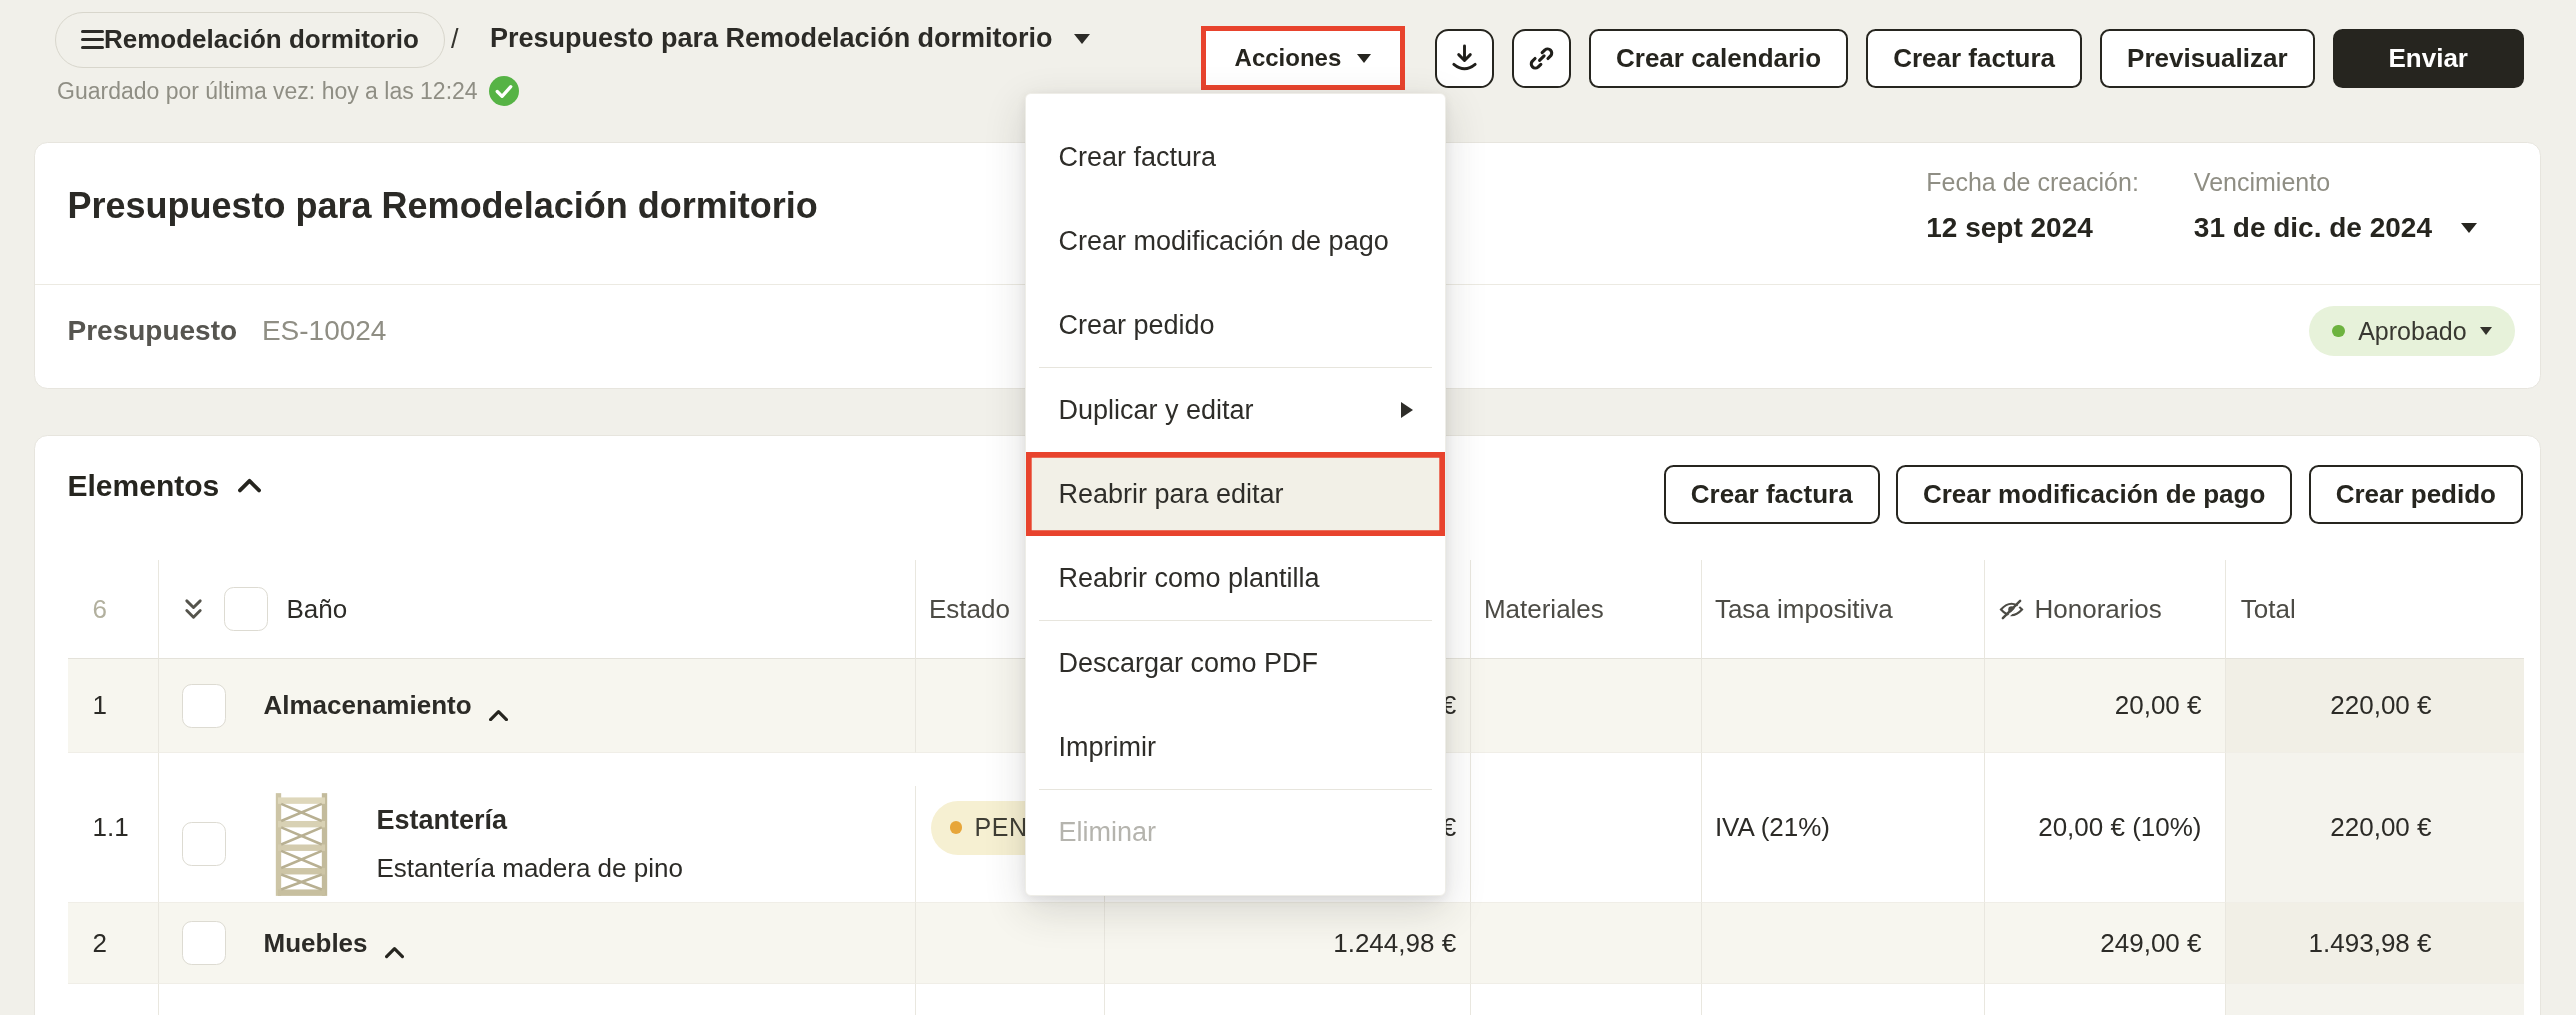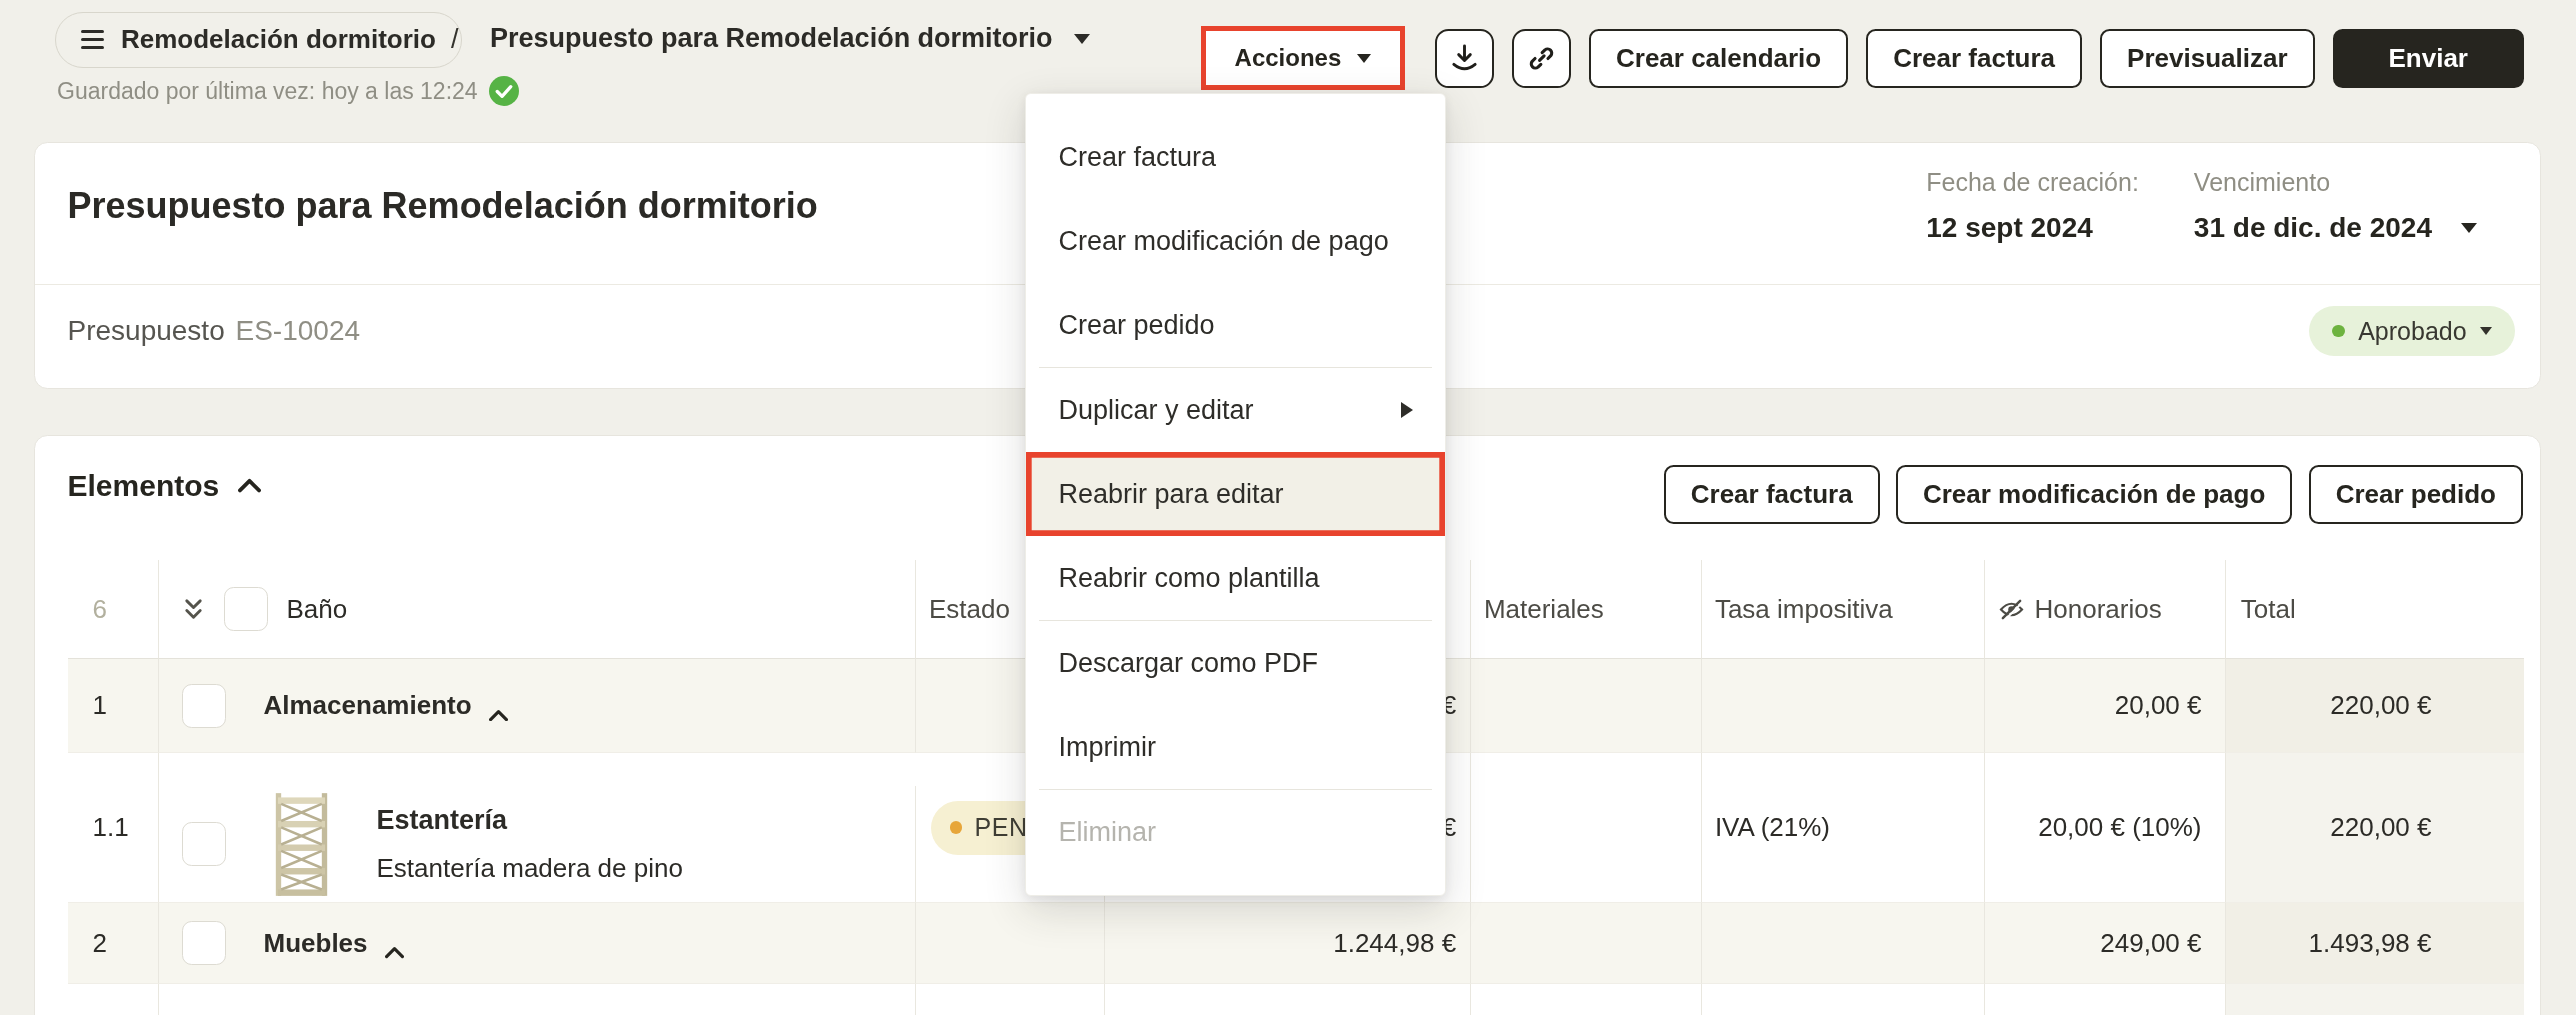--- a/index.html
+++ b/index.html
@@ -9,21 +9,21 @@
     font-family:"Liberation Sans","DejaVu Sans",sans-serif;
     color:#2c2b27;
     -webkit-font-smoothing:antialiased;
   }
   
   .caret-down{width:0;height:0;border-left:8.6px solid transparent;border-right:8.6px solid transparent;border-top:10.5px solid currentColor;display:inline-block;}
   .caret-right{width:0;height:0;border-top:8.6px solid transparent;border-bottom:8.6px solid transparent;border-left:12.4px solid #2e2d29;display:inline-block;}
   .checkbox{width:42px;height:42px;border:1.9px solid #dddbd2;border-radius:9.6px;background:#fff;flex:0 0 auto;}
   
   .crumb-pill{position:absolute;left:55px;top:11.5px;height:54px;border:1.4px solid #d8d6cc;border-radius:29px;
-    display:flex;align-items:center;gap:17px;padding:0 25px;font-size:26px;font-weight:700;color:#2c2b27;background:transparent;}
+    display:flex;align-items:center;padding:0 25px;font-size:26px;font-weight:700;color:#2c2b27;background:transparent;}
   .hamburger{display:inline-flex;flex-direction:column;gap:4.8px;width:23px;}
   .hamburger i{display:block;height:2.9px;background:#2c2b27;border-radius:1.9px;}
   .crumb-sep{position:absolute;left:451px;top:24px;font-size:27px;color:#34332e;}
   .crumb-current{position:absolute;left:490px;top:23px;display:flex;align-items:center;gap:21px;font-size:27px;font-weight:700;color:#2c2b27;cursor:pointer;}
   .saved{position:absolute;left:57px;top:76px;display:flex;align-items:center;gap:11.5px;font-size:23px;color:#8f8e84;}
   .toolbar{position:absolute;top:26px;right:52px;height:64px;display:flex;align-items:center;gap:18px;}
   .btn{height:59px;border:2.4px solid #26251f;border-radius:9.6px;background:#fff;color:#26251f;
     font-size:26px;font-weight:700;padding:0 25px;display:flex;align-items:center;justify-content:center;font-family:inherit;cursor:pointer;}
   .btn.dark{background:#26251f;color:#fff;border-color:#26251f;padding:0 54px;}
   .icon-btn{width:59px;height:59px;border:2.4px solid #26251f;border-radius:13.4px;background:#fff;display:flex;align-items:center;justify-content:center;cursor:pointer;}
@@ -32,22 +32,22 @@
   
   .card{position:absolute;left:34px;width:2507px;background:#fff;border:1px solid #e7e5de;border-radius:13.4px;box-sizing:border-box;}
   #card-doc{top:142px;height:247px;}
   #card-elems{top:435px;height:727px;}
   .doc-title{position:absolute;left:32.5px;top:42px;font-size:36px;font-weight:700;color:#2b2a26;}
   .dates{position:absolute;top:25px;right:63px;display:flex;gap:55px;}
   .date-col .lbl{font-size:25px;color:#8f8e84;}
   .date-col .val{font-size:28px;font-weight:700;color:#26251f;margin-top:15.3px;display:flex;align-items:center;gap:29px;}
   .card-divider{position:absolute;left:0;right:0;top:141px;height:1px;background:#eceae2;}
   .doc-type{position:absolute;left:32.5px;top:172px;font-size:28px;}
-  .doc-type .t{font-weight:400;color:#565550;}
-  .doc-type .n{color:#8f8e84;margin-left:3px;}
+  .doc-type .t{font-weight:700;color:#565550;}
+  .doc-type .n{color:#8f8e84;margin-left:17px;}
   .status-pill{position:absolute;right:25px;top:163px;height:50px;border-radius:25px;background:#e7f2da;
     display:flex;align-items:center;gap:13.4px;padding:0 23px;font-size:25px;color:#383831;cursor:pointer;}
   .dot{width:12.4px;height:12.4px;border-radius:50%;display:inline-block;}
   .dot.green{background:#6db33f;}
   .dot.amber{background:#e7a63a;}
   .status-pill .caret-down{border-top-width:8.6px;border-left-width:6.7px;border-right-width:6.7px;}
   
   .elems-head{position:absolute;left:32.5px;top:32.5px;display:flex;align-items:center;gap:19px;font-size:30px;font-weight:700;color:#26251f;}
   .elems-actions{position:absolute;right:17px;top:29px;display:flex;gap:16.3px;}
   

